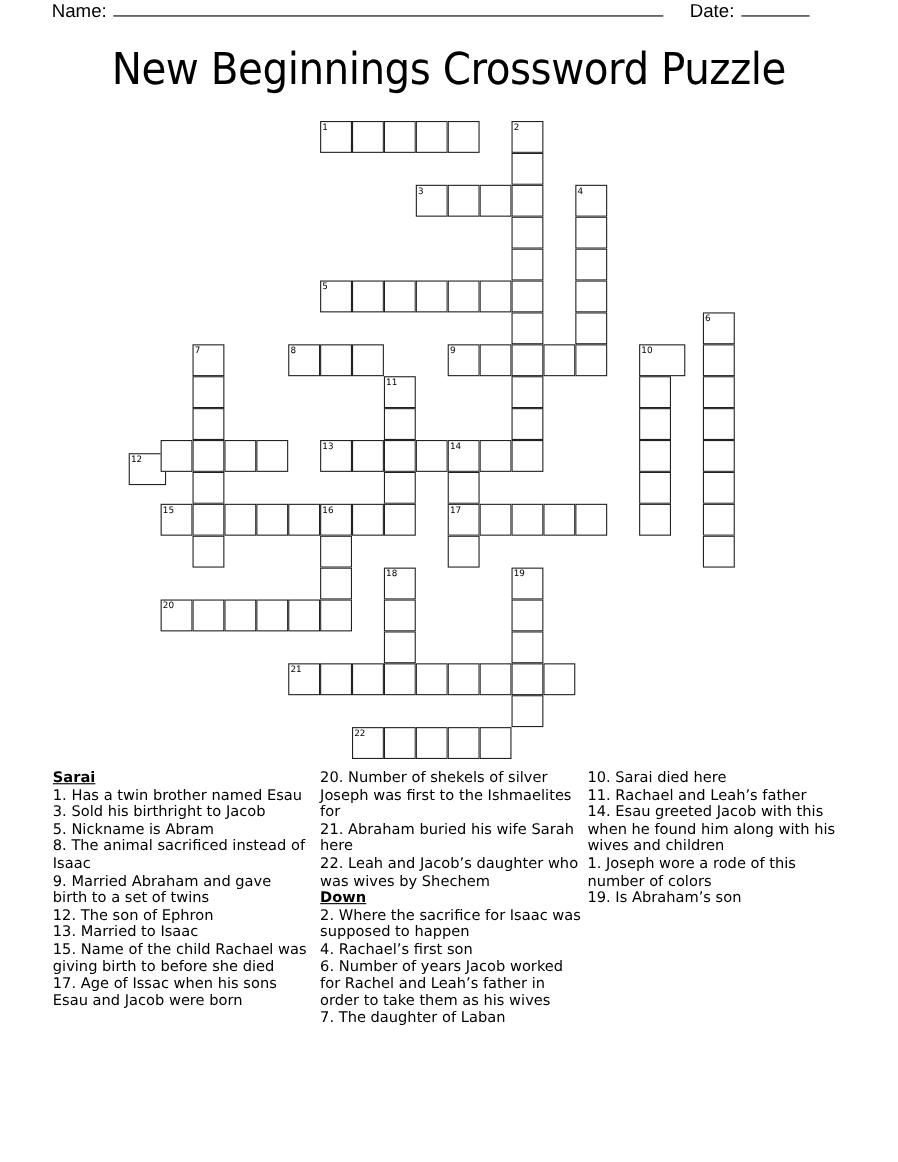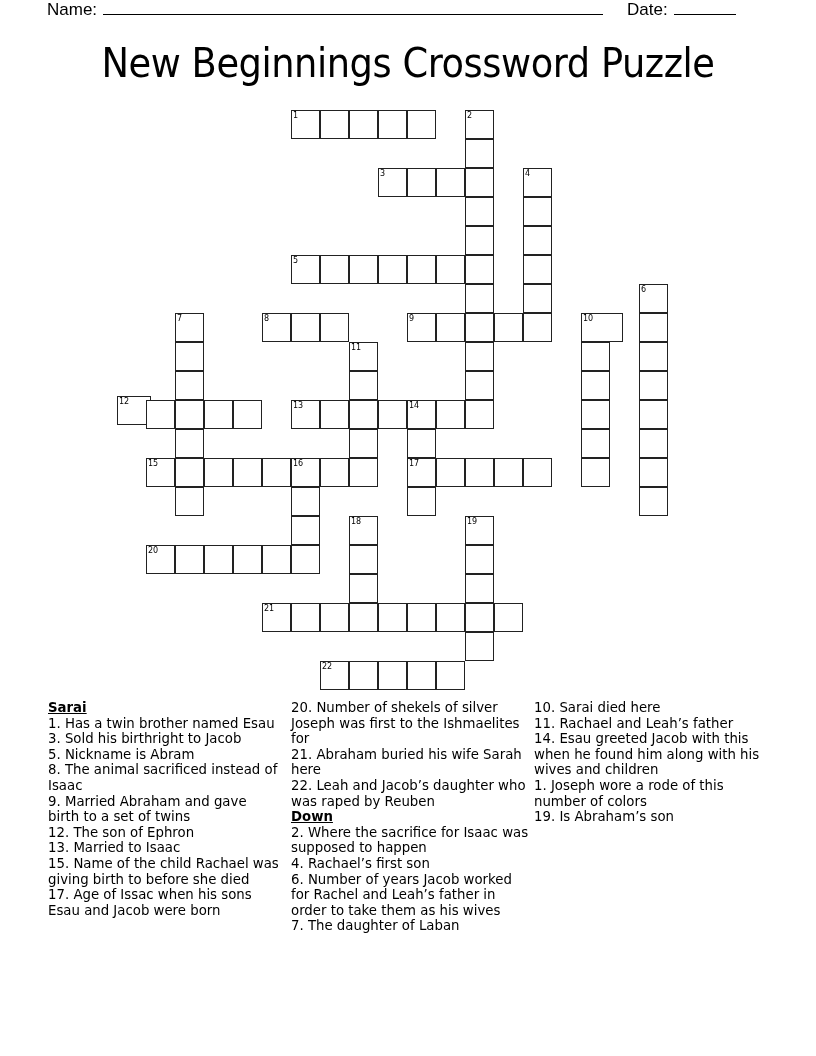--- a/index.html
+++ b/index.html
@@ -111,21 +111,21 @@
     <div class="cell" style="left: 581px; top: 400px;"></div>
     <div class="cell" style="left: 581px; top: 429px;"></div>
     <div class="cell" style="left: 581px; top: 458px;"></div>
     <div class="cell" style="left: 349px; top: 342px;">
       <span class="num">11</span>
     </div>
     <div class="cell" style="left: 349px; top: 371px;"></div>
     <div class="cell" style="left: 349px; top: 400px;"></div>
     <div class="cell" style="left: 349px; top: 429px;"></div>
     <div class="cell" style="left: 349px; top: 458px;"></div>
-    <div class="cell" style="left: 117px; top: 396px; padding-left: 32px;">
+    <div class="cell" style="left: 117px; top: 412px; padding-left: 32px;">
       <span class="num">12</span>
     </div>
     <div class="cell" style="left: 146px; top: 400px;"></div>
     <div class="cell" style="left: 204px; top: 400px;"></div>
     <div class="cell" style="left: 233px; top: 400px;"></div>
     <div class="cell" style="left: 291px; top: 400px;">
       <span class="num">13</span>
     </div>
     <div class="cell" style="left: 320px; top: 400px;"></div>
     <div class="cell" style="left: 378px; top: 400px;"></div>
@@ -204,21 +204,21 @@
       <div class="clue"><b>12.</b><span> The son of Ephron</span></div>
       <div class="clue"><b>13.</b><span> Married to Isaac</span></div>
       <div class="clue"><b>15.</b><span> Name of the child Rachael was giving birth to before she died</span></div>
       <div class="clue"><b>17.</b><span> Age of Issac when his sons Esau and Jacob were born</span></div>
     </div>
 </div>
 <div class="clues col2">
   <div id="c2a">
       <div class="clue"><b>20.</b><span> Number of shekels of silver Joseph was first to the Ishmaelites for</span></div>
       <div class="clue"><b>21.</b><span> Abraham buried his wife Sarah here</span></div>
-      <div class="clue"><b>22.</b><span> Leah and Jacob’s daughter who was raped by Reuben</span></div>
+      <div class="clue"><b>22.</b><span> Leah and Jacob’s daughter who was wives by Shechem</span></div>
     </div>
   <div class="sec">Down</div>
   <div id="c2d">
       <div class="clue"><b>2.</b><span> Where the sacrifice for Isaac was supposed to happen</span></div>
       <div class="clue"><b>4.</b><span> Rachael’s first son</span></div>
       <div class="clue"><b>6.</b><span> Number of years Jacob worked for Rachel and Leah’s father in order to take them as his wives</span></div>
       <div class="clue"><b>7.</b><span> The daughter of Laban</span></div>
     </div>
 </div>
 <div class="clues col3">

